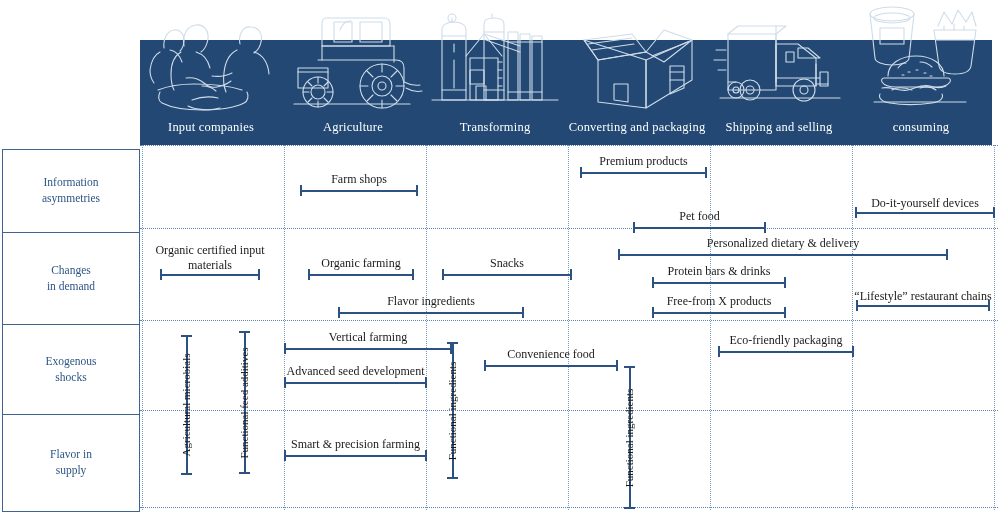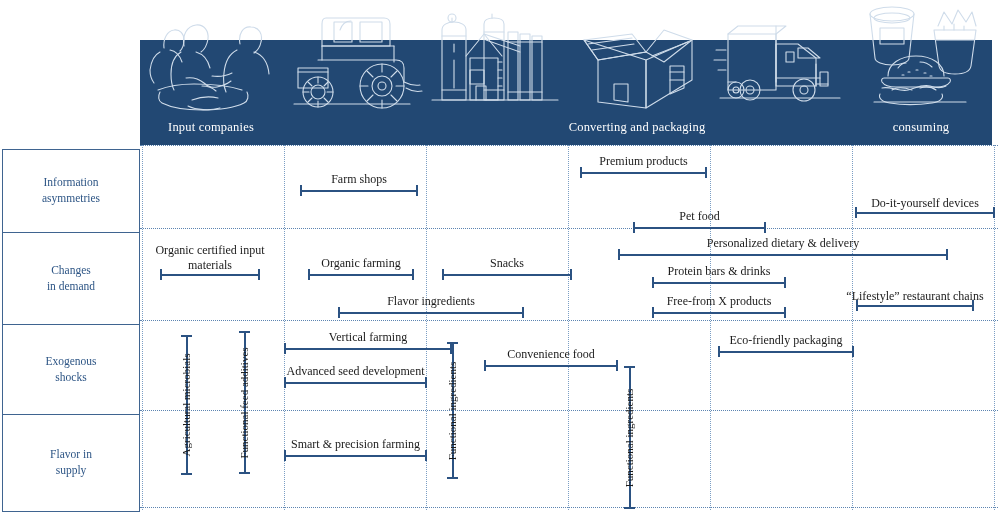--- a/index.html
+++ b/index.html
@@ -182,20 +182,21 @@
         <circle cx="36" cy="92" r="15"></circle>
           <circle cx="36" cy="92" r="7"></circle>
         <path d="M36 77v6M36 101v6M21 92h6M45 92h6M26 82l4 4M42 98l4 4M46 82l-4 4M30 98l-4 4"></path>
         <path d="M16 68h30v20H16z"></path>
         <path d="M16 72h30"></path>
         <path d="M122 82c4 2 10 4 16 3"></path>
         <path d="M124 88c5 3 11 4 16 3"></path>
         <path d="M12 104h116"></path>
       </svg>
     </div>
+    <div class="stage-label">Agriculture</div>
   </div>
 
   <div class="stage-col" id="stage-2" style="left:424px; width:142px;">
     <div class="stage-art">
       <svg viewBox="0 0 142 112" fill="none" stroke="#cfdcea" stroke-width="1.1" stroke-linecap="round" stroke-linejoin="round">
         <path d="M18 30c0-5 5-8 12-8s12 3 12 8v70H18z"></path>
         <path d="M18 36h24M18 90h24"></path>
         <circle cx="28" cy="18" r="4"></circle>
         <path d="M28 22v-4"></path>
         <path d="M60 24c0-4 4-6 10-6s10 2 10 6v76H60z"></path>
@@ -206,20 +207,21 @@
         <path d="M42 56l18-22 18 22"></path>
         <path d="M46 58h28v42H46z"></path>
         <path d="M46 70h14v14H46z"></path>
         <path d="M52 100V86h10v14"></path>
         <path d="M60 34l36 12M62 40l34 12"></path>
         <path d="M74 62h4M74 70h4M74 78h4M74 86h4"></path>
         <path d="M8 100h126"></path>
         <path d="M30 60v28M30 44v8"></path>
       </svg>
     </div>
+    <div class="stage-label">Transforming</div>
   </div>
 
   <div class="stage-col" id="stage-3" style="left:566px; width:142px;">
     <div class="stage-art">
       <svg viewBox="0 0 142 112" fill="none" stroke="#cfdcea" stroke-width="1.1" stroke-linecap="round" stroke-linejoin="round">
         <path d="M18 40l48-6 14 18-48 8z"></path>
         <path d="M80 52l18-22 28 10-28 22z"></path>
         <path d="M18 40l14 20v42l48 6V60z"></path>
         <path d="M80 60l46-20v40l-46 28z"></path>
         <path d="M32 60l48-8"></path>
@@ -250,20 +252,21 @@
         <circle cx="28" cy="90" r="8"></circle>
           <circle cx="28" cy="90" r="3"></circle>
         <circle cx="96" cy="90" r="11"></circle>
           <circle cx="96" cy="90" r="4"></circle>
         <path d="M20 82h8"></path>
         <path d="M8 50h10M6 60h12M10 70h8"></path>
         <path d="M12 98h120"></path>
         <path d="M108 84h12"></path>
       </svg>
     </div>
+    <div class="stage-label">Shipping and selling</div>
   </div>
 
   <div class="stage-col" id="stage-5" style="left:850px; width:142px;">
     <div class="stage-art">
       <svg viewBox="0 0 142 112" fill="none" stroke="#cfdcea" stroke-width="1.1" stroke-linecap="round" stroke-linejoin="round">
         <ellipse cx="42" cy="14" rx="22" ry="7"></ellipse>
         <ellipse cx="42" cy="18" rx="18" ry="5"></ellipse>
         <path d="M20 14l5 44c0 4 8 7 17 7s17-3 17-7l5-44"></path>
         <path d="M30 28h24v16H30z"></path>
         <path d="M88 26l6-14 8 12 6-14 8 12 6-10 4 14"></path>
@@ -393,21 +396,21 @@
         <span class="lbl">Flavor ingredients</span>
       </div>
 
       <div class="bar-h" style="left:512px; width:134px; top:162px;">
         <span class="cap l"></span>
         <span class="stem"></span>
         <span class="cap r"></span>
         <span class="lbl">Free-from X products</span>
       </div>
 
-      <div class="bar-h" style="left:716px; width:118px; top:155px;">
+      <div class="bar-h" style="left:716px; width:134px; top:155px;">
         <span class="cap l"></span>
         <span class="stem"></span>
         <span class="cap r"></span>
         <span class="lbl two" style="width:150px; bottom:8px;">“Lifestyle”
 restaurant chains</span>
       </div>
 
       <div class="bar-h" style="left:144px; width:168px; top:198px;">
         <span class="cap l"></span>
         <span class="stem"></span>

